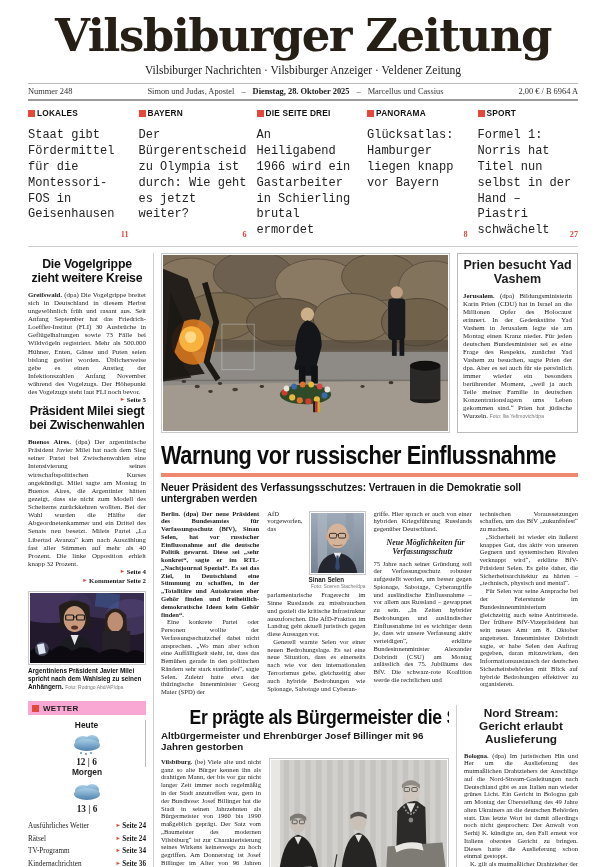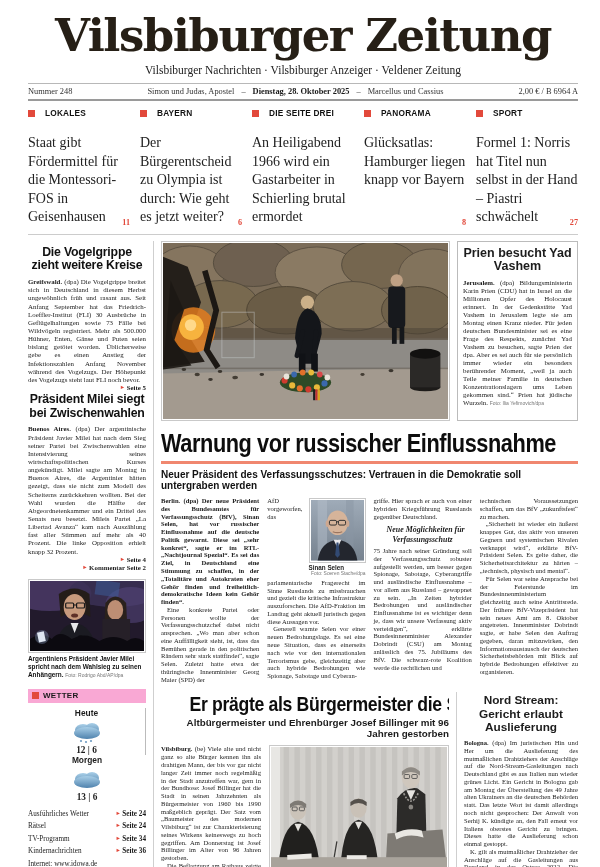--- a/index.html
+++ b/index.html
@@ -20,24 +20,24 @@
     display:flex; justify-content:space-between; align-items:center;
     border-top:1px solid #b8b8b8; border-bottom:2px solid #9a9a9a;
     padding:3px 0; font-size:8.4px; color:#333;
   }
   .info-center { display:flex; gap:7px; align-items:center; }
   .info-date { font-weight:bold; color:#1a1a1a; }
 
   
   .teasers { display:flex; gap:10px; padding:7px 0 7px; border-bottom:1px solid #cccccc; }
   .teaser { flex:1; position:relative; min-height:46px; }
-  .teaser-head { display:flex; align-items:center; gap:10px; font-family:"Liberation Sans",sans-serif;
+  .teaser-head { display:flex; align-items:center; gap:2px; font-family:"Liberation Sans",sans-serif;
     font-weight:bold; font-size:8.3px; letter-spacing:.2px; color:#111; }
   .sq { width:7px; height:7px; background:#e2493b; flex:0 0 7px; }
-  .teaser-text { font-size:14px; line-height:1.32; margin-top:16px; color:#222; }
+  .teaser-text { font-size:12px; line-height:1.32; margin-top:10px; color:#222;font-family:Liberation Mono, monospace; }
   .teaser-page { position:absolute; right:0; bottom:0; color:#e2493b; font-weight:bold; font-size:8.2px; }
 
   
   .main { display:flex; margin-top:6px; }
   .sidebar { flex:0 0 121px; padding-right:7px; border-right:1px solid #cfcfcf; }
   .centerright { flex:1; padding-left:7px; min-width:0; }
 
   h3.sidehead { font-family:"Liberation Sans",sans-serif; font-weight:bold; font-size:12.3px;
     text-align:center; line-height:1.12; margin:5px 0 5px; color:#111; letter-spacing:-.2px; }
   .side-body { font-size:6.9px; line-height:1.18; text-align:justify; hyphens:auto; }
@@ -103,21 +103,21 @@
   .selen-credit { font-family:"Liberation Sans",sans-serif; font-size:4.9px; color:#777; text-align:right; }
   .crosshead { font-style:italic; font-weight:bold; text-align:center; font-size:7.9px; margin:5px 0 3px; text-indent:0; }
 
   .bottom-row { display:flex; margin-top:9px; }
   .billinger { flex:1; padding-right:7px; border-right:1px solid #cfcfcf; min-width:0; }
   .nord { flex:0 0 121px; padding-left:7px; }
   .bill-headwrap { text-align:center; overflow:hidden; }
   h2.billhead { font-family:"Liberation Sans",sans-serif; font-weight:bold; font-size:21px;
     letter-spacing:-.4px; white-space:nowrap; display:inline-block; transform:scaleX(.84); color:#0d0d0d; }
   .bill-sub { font-family:"Liberation Sans",sans-serif; font-weight:bold; font-size:9.8px;
-    text-align:right; margin:1px 0 6px; }
+    text-align:left; margin:1px 0 6px; }
   .bill-flex { display:flex; gap:8px; }
   .bill-col1 { flex:0 0 100px; font-size:6.6px; line-height:1.18; text-align:justify; }
   .bill-col1 p + p { text-indent:6px; }
   .bill-right { flex:1; min-width:0; }
   .bill-photo { border:1px solid #c9c9c9; padding:1px; }
   .bill-photo svg { display:block; width:100%; height:120px; }
   .bill-cols { display:flex; gap:8px; margin-top:3px; }
   .bill-cols > div { flex:1; font-size:6.6px; line-height:1.18; text-align:justify; min-width:0; }
 
   .nord h3 { font-family:"Liberation Sans",sans-serif; font-weight:bold; font-size:11.8px;

